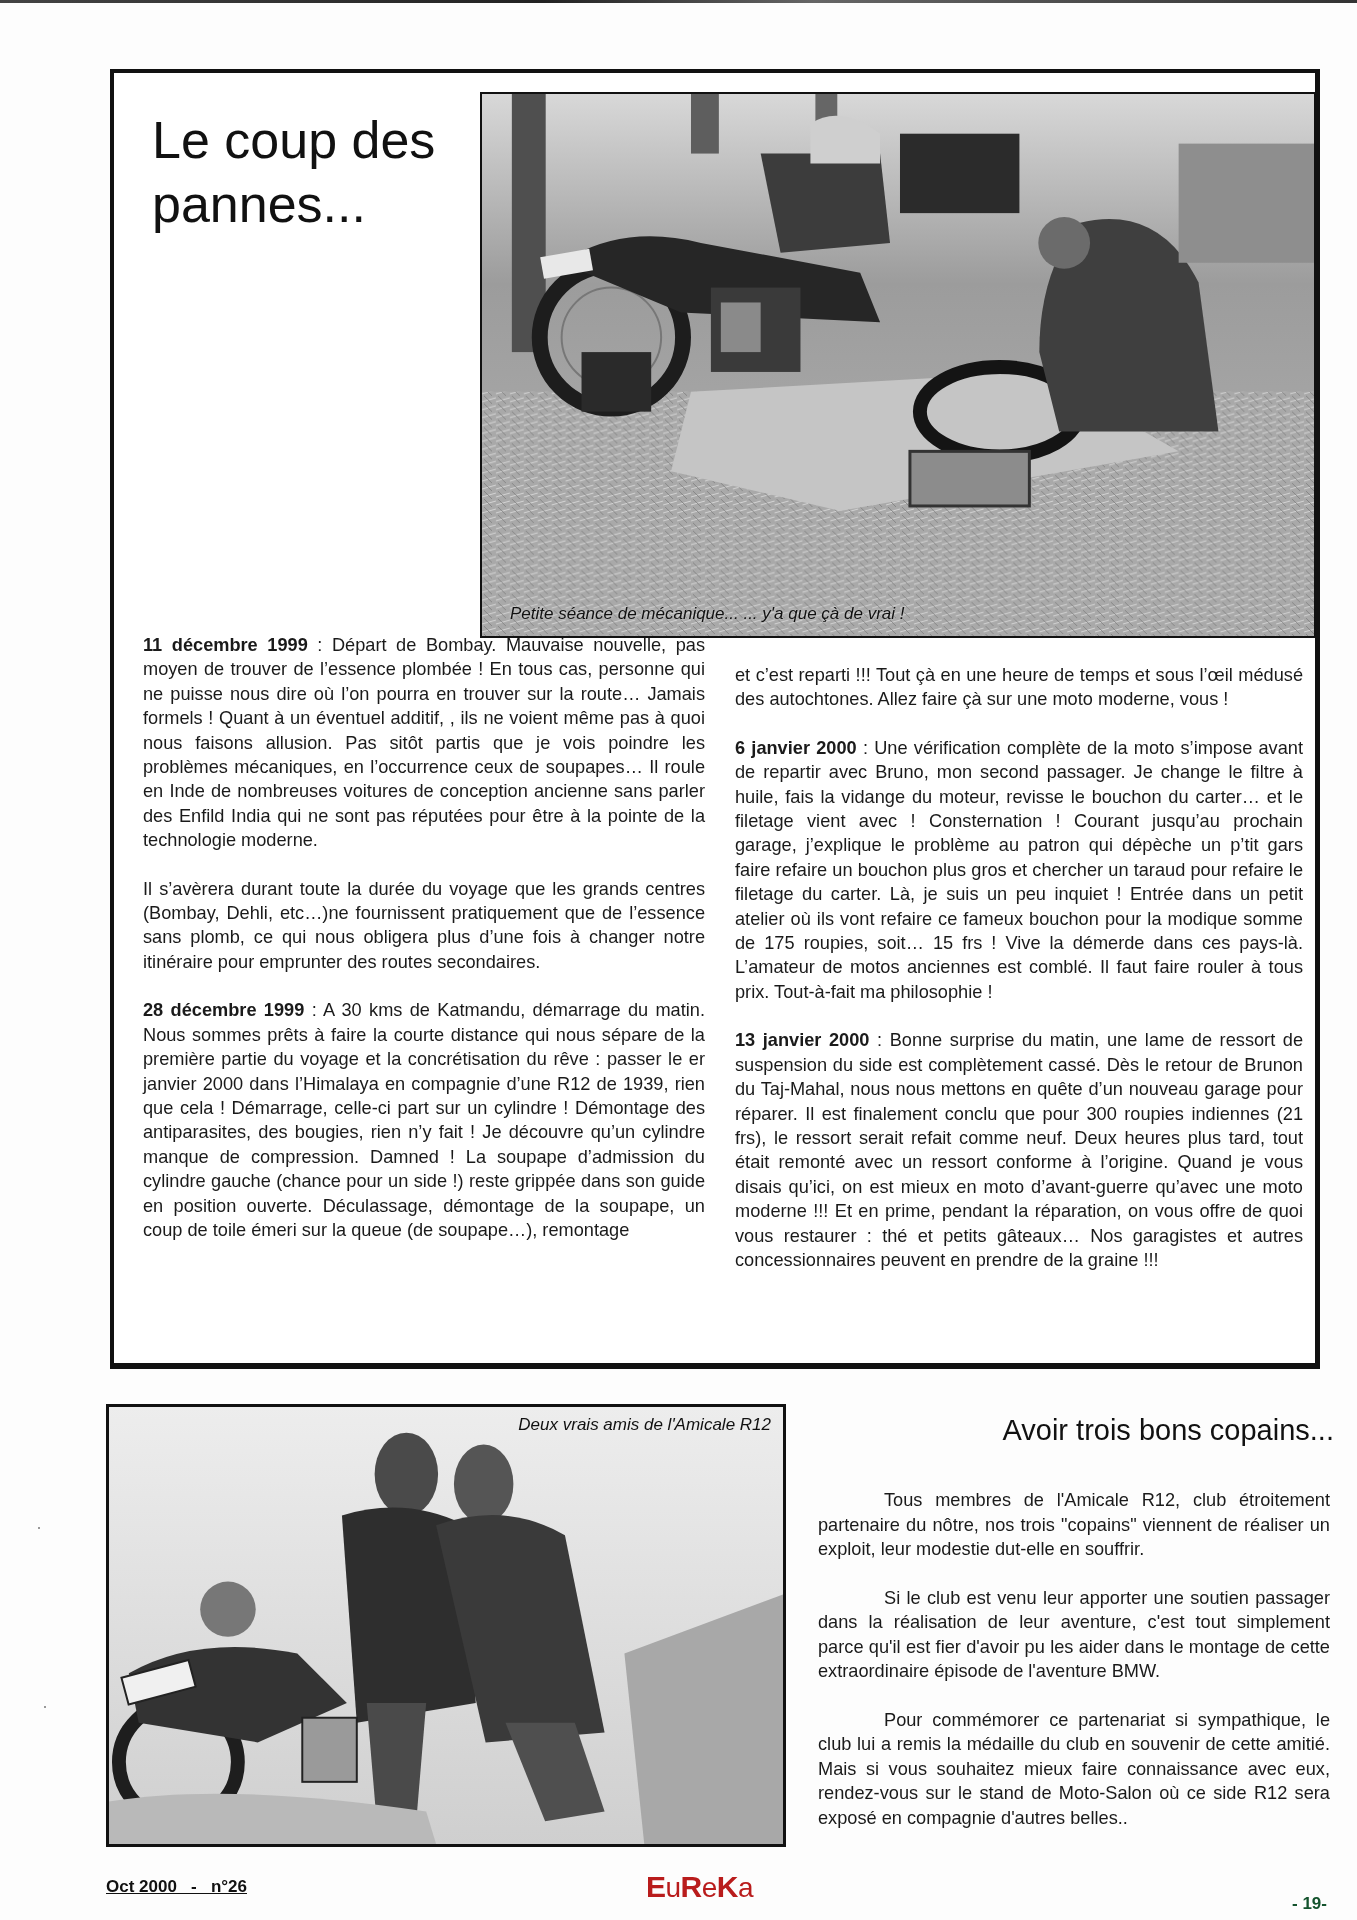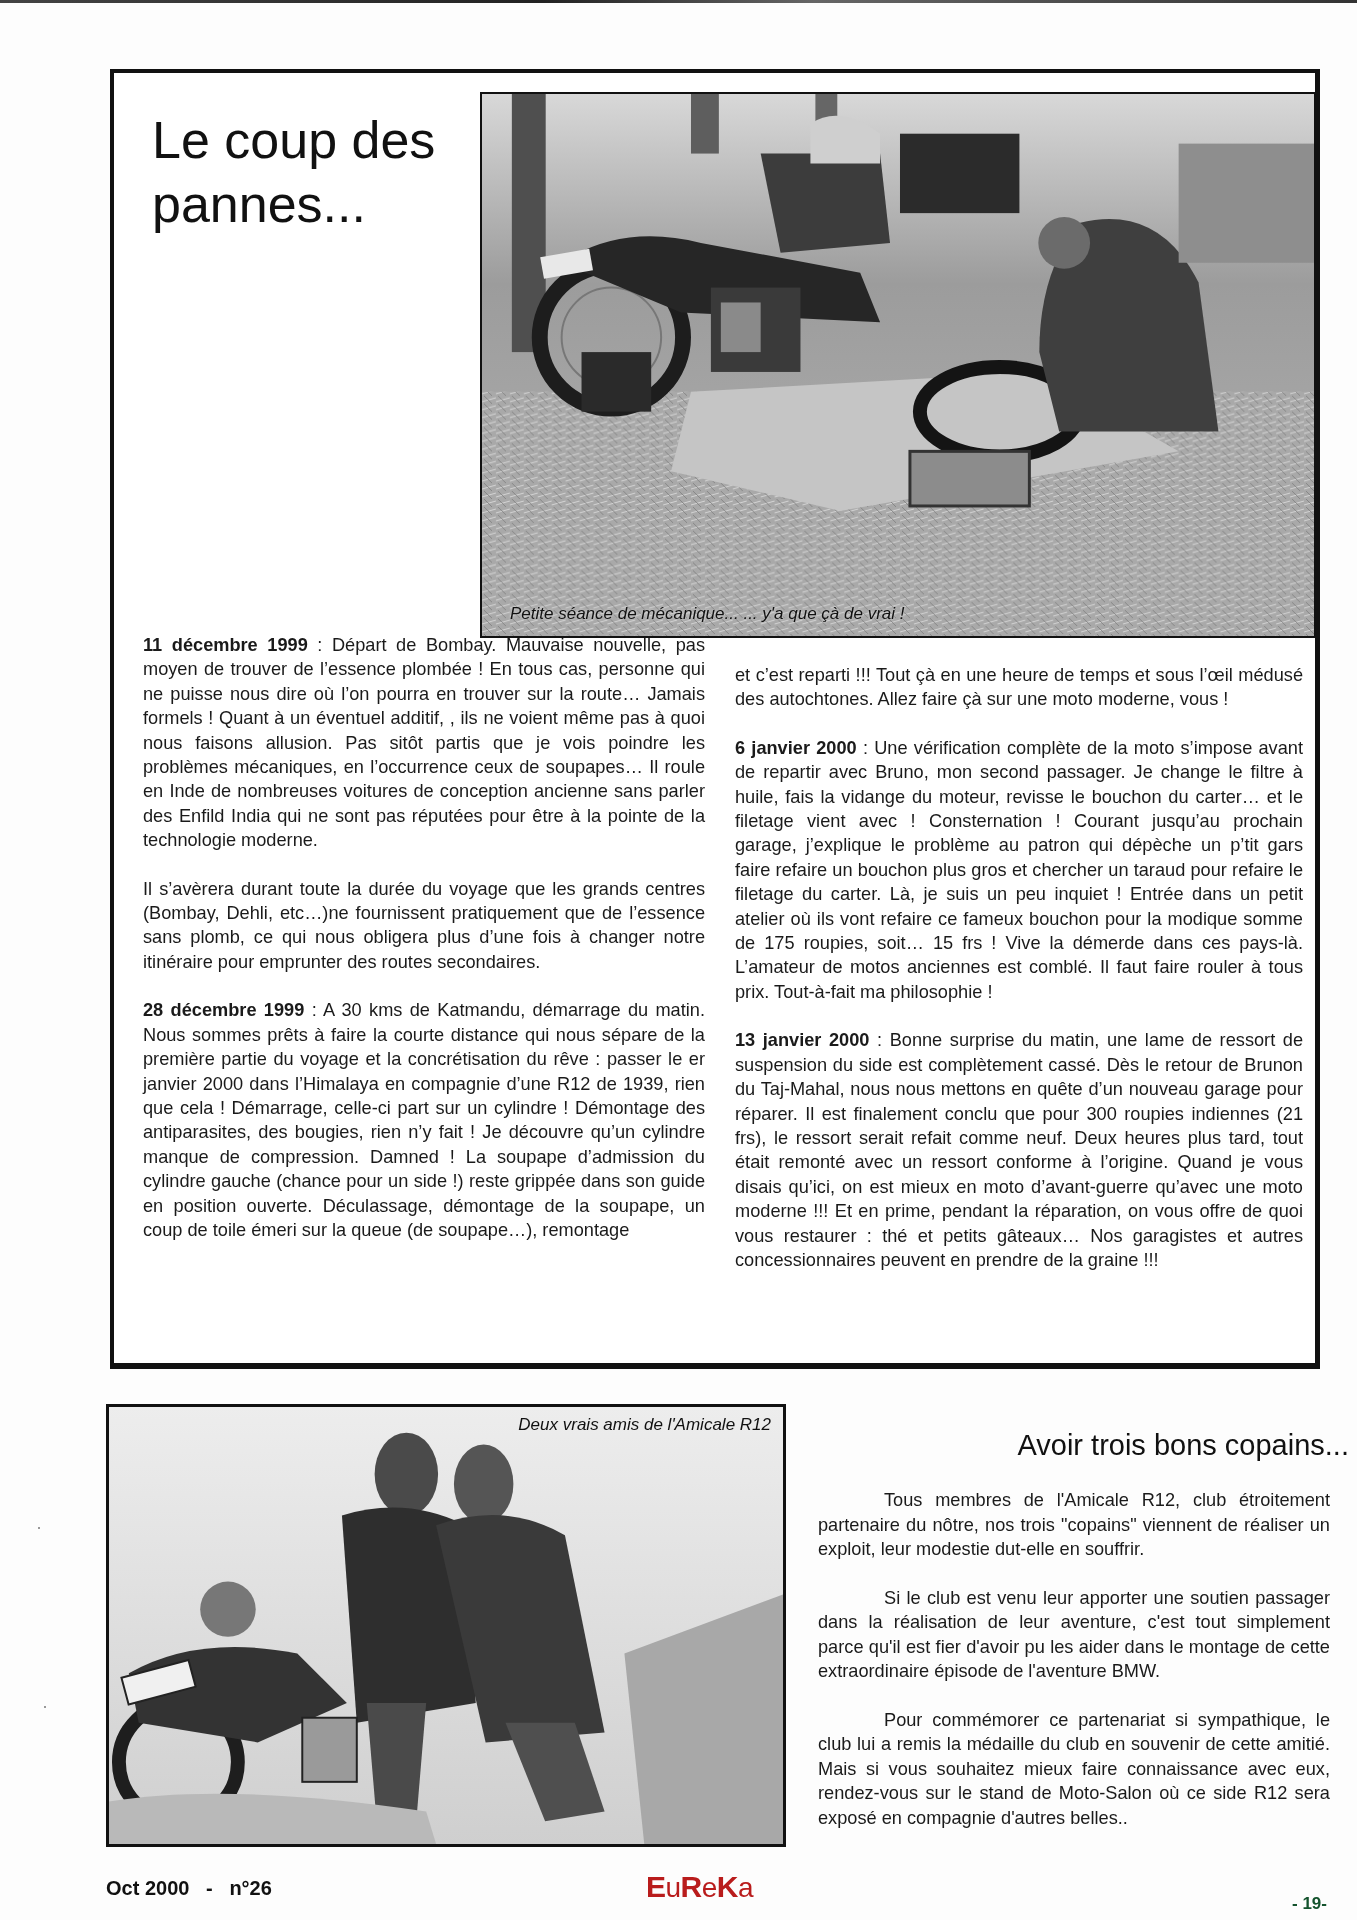--- a/index.html
+++ b/index.html
@@ -45,30 +45,31 @@
     .photo-friends {
       position: absolute; left: 106px; top: 1404px; width: 680px; height: 443px;
       border: 3px solid #111; box-sizing: border-box; overflow: hidden; background: #15803d;
     }
     .caption-friends {
       position: absolute; right: 12px; top: 8px;
       font-style: italic; font-size: 17px; color: #111;
     }
     .side-title {
       position: absolute; left: 830px; top: 1413px; width: 503px; text-align: right;
-      font-size: 29px; color: #111; margin: 16px; font-weight: normal;
+      font-size: 29px; color: #111; margin: 1px; font-weight: normal;
     }
     .side-col {
       position: absolute; left: 818px; top: 1488px; width: 512px;
       font-size: 18.2px; line-height: 24.5px; text-align: justify;
     }
     .side-col p { margin: 0 0 24px 0; text-indent: 66px; }
     .footer-left {
-      position: absolute; left: 106px; top: 1877px; font-size: 20px; font-weight: bold; color: #111;
+      position: absolute; left: 106px; top: 1877px; font-size: 17px; font-weight: bold; color: #111;
       white-space: pre;
+      text-decoration: underline;
     }
     .footer-logo {
       position: absolute; left: 646px; top: 1870px; font-size: 28px; color: #b91c1c; letter-spacing: -0.5px;
     }
     .footer-logo .b { font-weight: bold; font-size: 30px; }
     .footer-logo .n { font-weight: normal; }
     .footer-page {
       position: absolute; left: 1292px; top: 1880px; font-size: 17px; font-weight: bold; color: #14532d; margin-top: 14px;
     }
     .margin-dot { position: absolute; width: 2px; height: 2px; background: #777; border-radius: 50%; }

